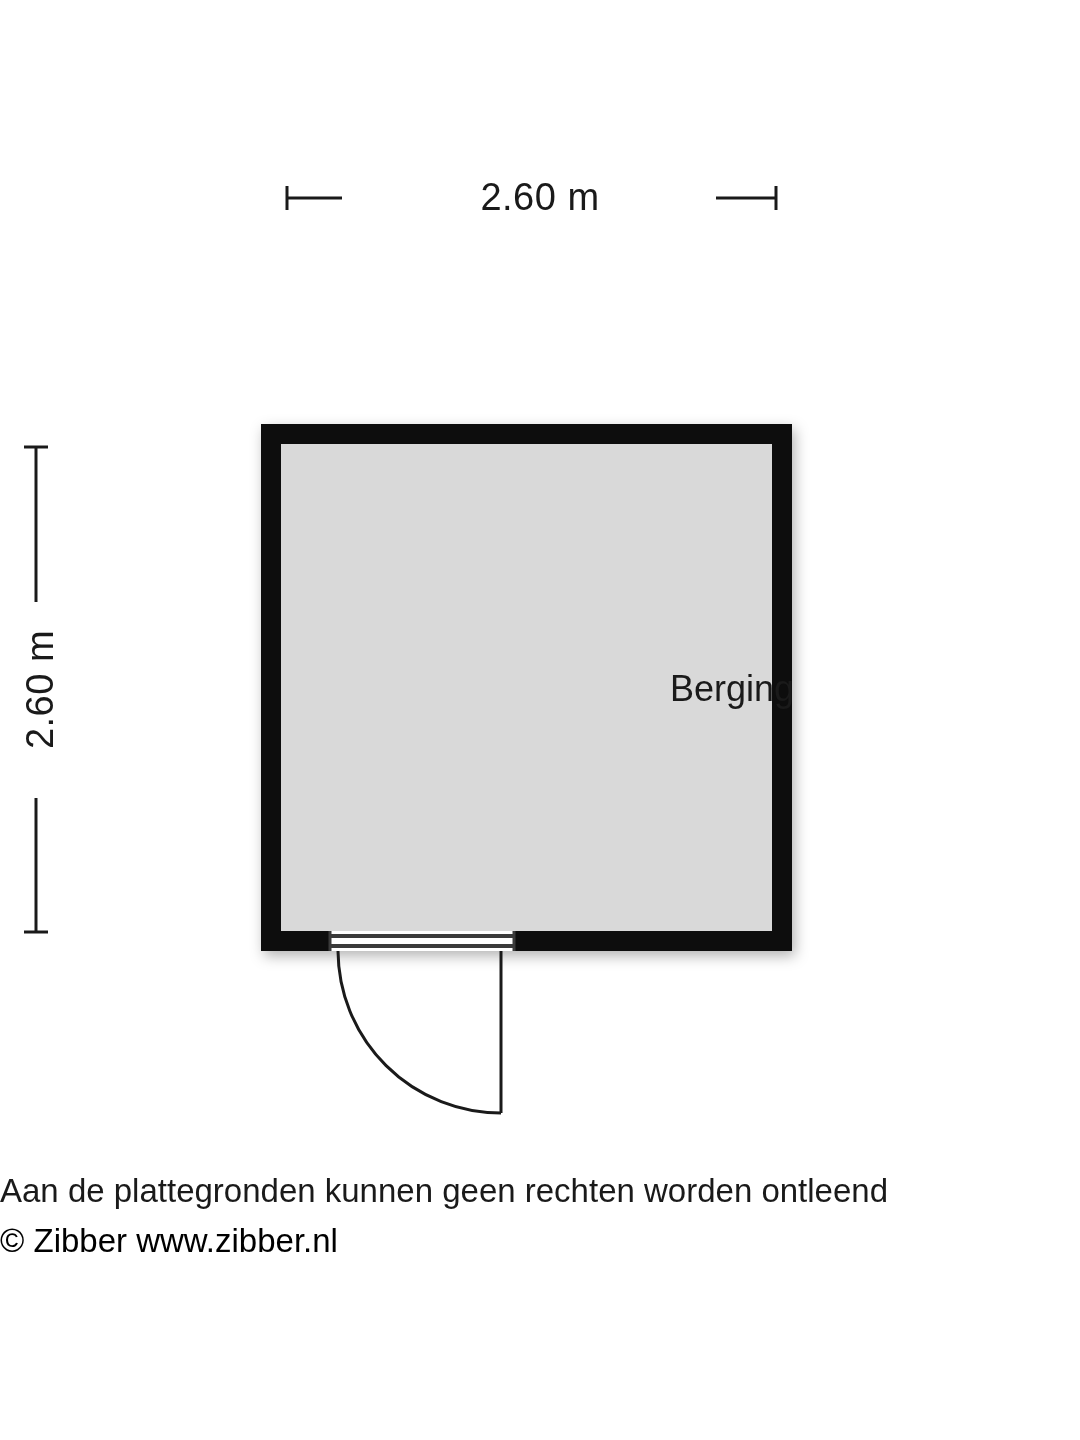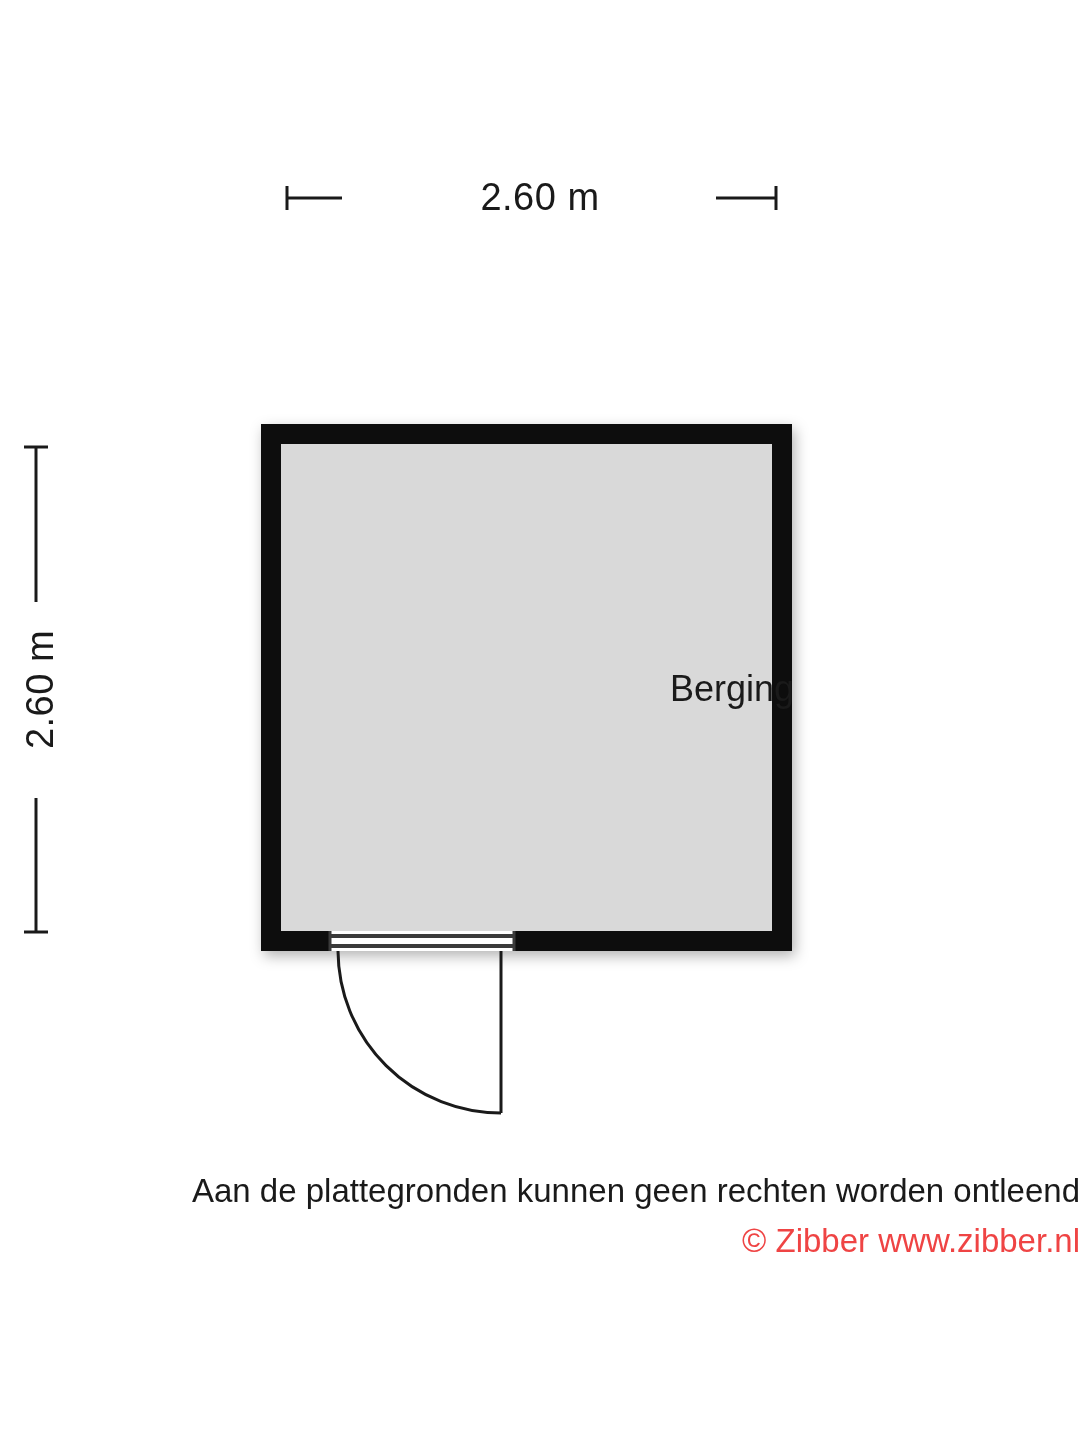--- a/index.html
+++ b/index.html
@@ -60,33 +60,33 @@
     font-size: 36px;
     color: #1a1a1a;
   }
 
   
   .footer {
     position: absolute;
     left: 0;
     top: 1168px;
     width: 1080px;
-    text-align: right;
+    text-align: left;
     line-height: 1.38;
   }
   .footer-line1 {
     display: block;
     font-size: 33px;
     color: #1a1a1a;
     white-space: nowrap;
   }
   .footer-line2 {
     display: block;
     font-size: 33px;
-    color: #ef4444;
+    color: #000000;
     margin-top: 4px;
   }
 </style>
 </head>
 <body>
 
 <svg id="floorplan" viewBox="0 0 1080 1440" xmlns="http://www.w3.org/2000/svg">
 
   <defs>
     <filter id="softshadow" x="-20%" y="-20%" width="150%" height="150%">

